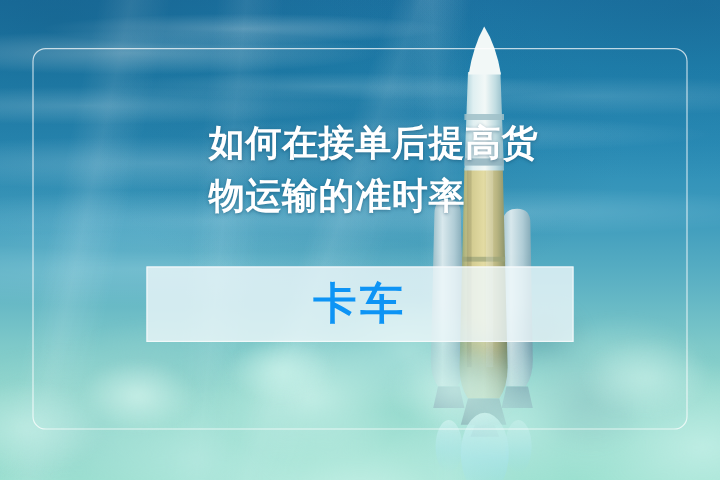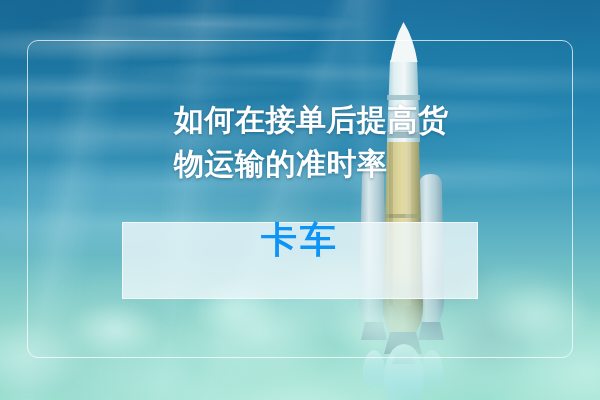--- a/index.html
+++ b/index.html
@@ -120,24 +120,25 @@
     font-weight:bold;
     letter-spacing:.5px;
     text-shadow:0 1px 3px rgba(12,60,90,.45);
     white-space:pre-wrap;
     margin-left:24px;
   }
 
   
   .subtitle-bar {
     position:absolute;
-    left:122px; top:222px; width:356px; height:77px;
+    left:122px; top:222px; width:356px; height:63px;
     background:rgba(238,247,250,.80);
     border:1px solid rgba(255,255,255,.65);
     display:flex;
+    align-items:center;
     justify-content:center;
   }
   .subtitle-text {
     color:#0d94f5;
     font-size:36px;
     font-weight:bold;
     letter-spacing:3px;
     line-height:1;
     transform:translateY(-1px);
   }

